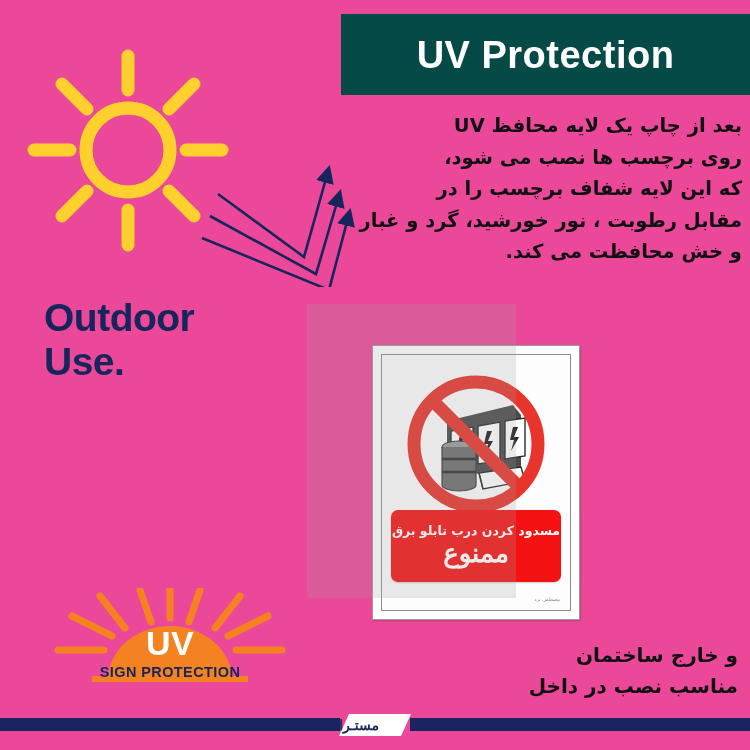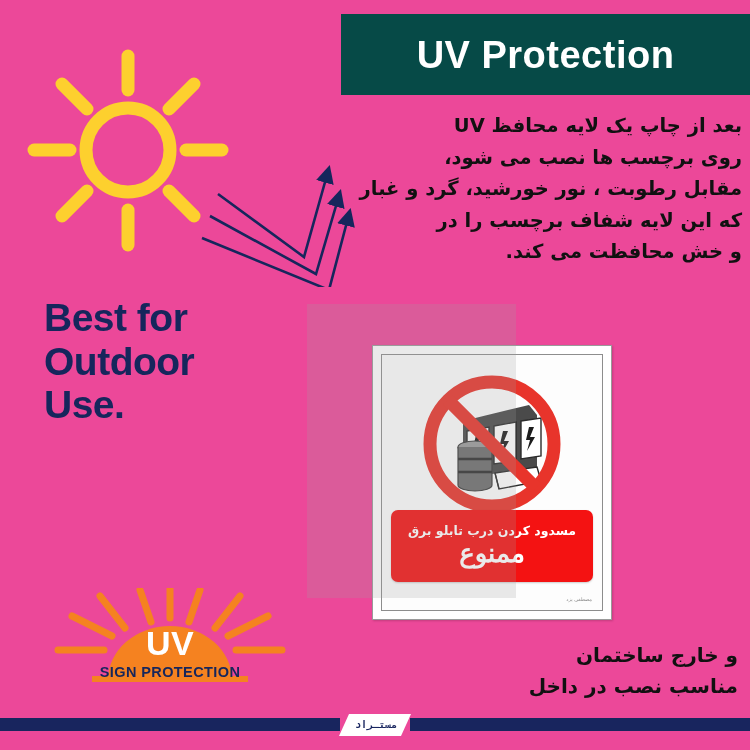--- a/index.html
+++ b/index.html
@@ -51,21 +51,20 @@
   .film{
     position:absolute;left:307px;top:304px;width:209px;height:294px;
     background:rgba(160,160,160,.22);
     z-index:4;pointer-events:none;
   }
   .sign-card{
     position:absolute;left:372px;top:345px;width:206px;height:273px;
     background:#ffffff;border:1.5px solid #9a9a9a;
     box-shadow:1px 1px 2px rgba(0,0,0,.18);
     z-index:2;
-    padding-left:32px;
   }
   .sign-inner{
     position:absolute;left:8px;top:8px;right:8px;bottom:8px;
     border:1.5px solid #8d8d8d;background:#fdfdfd;
   }
   .prohib{
     position:absolute;left:50%;top:14px;transform:translateX(-50%);
     width:150px;height:150px;
   }
   .red-block{
@@ -113,40 +112,40 @@
   
   .footer{position:absolute;left:0;bottom:14px;width:750px;height:22px;}
   .footer-bar-l{position:absolute;left:0;top:4px;width:340px;height:13px;background:#18255e;}
   .footer-bar-r{position:absolute;right:0;top:4px;width:340px;height:13px;background:#18255e;}
   .footer-notch{
     position:absolute;left:339px;top:0;width:72px;height:22px;
     background:#ffffff;
     clip-path:polygon(10px 0,72px 0,62px 22px,0 22px);
   }
   .footer-brand{
-    position:absolute;left:343px;top:2px;width:66px;height:18px;
+    position:absolute;left:323px;top:2px;width:66px;height:18px;
     display:flex;align-items:center;justify-content:center;
-    color:#18255e;font-size:10px;font-weight:bold;
-    font-family:Liberation Mono, monospace;direction:rtl;
+    color:#18255e;font-size:14px;font-weight:bold;
+    font-family:Liberation Serif, serif;direction:rtl;
   }
 </style>
 </head>
 <body>
 
 <div id="stage">
 
   <div class="banner">
     <div class="banner-title">UV Protection</div>
   </div>
 
   <div class="fa-para">
     <div>بعد از چاپ یک لایه محافظ UV</div>
     <div>روی برچسب ها نصب می شود،</div>
+    <div>که این لایه شفاف برچسب را در</div>
     <div>مقابل رطوبت ، نور خورشید، گرد و غبار</div>
-    <div>که این لایه شفاف برچسب را در</div>
     <div>و خش محافظت می کند.</div>
   </div>
 
   <div class="sun-wrap">
     <svg width="220" height="218" viewBox="0 0 220 218">
       <g stroke="#fdd02e" stroke-width="13" stroke-linecap="round" fill="none">
         <circle cx="110" cy="108" r="42"></circle>
         <line x1="110" y1="14" x2="110" y2="48"></line>
         <line x1="110" y1="168" x2="110" y2="203"></line>
         <line x1="16" y1="108" x2="52" y2="108"></line>
@@ -168,21 +167,20 @@
       </defs>
       <g stroke="#16265c" stroke-width="2.6" fill="none" marker-end="url(#ah)">
         <path d="M22,32 L108,95 L131,13"></path>
         <path d="M14,54 L120,112 L142,37"></path>
         <path d="M6,76 L133,128 L152,56"></path>
       </g>
     </svg>
   </div>
 
   <div class="headline">
-    <div>Best for</div>
     <div>Outdoor</div>
     <div>Use.</div>
   </div>
 
   <div class="sign-card">
     <div class="sign-inner">
 
       <div class="prohib">
         <svg width="150" height="150" viewBox="0 0 150 150">
 

